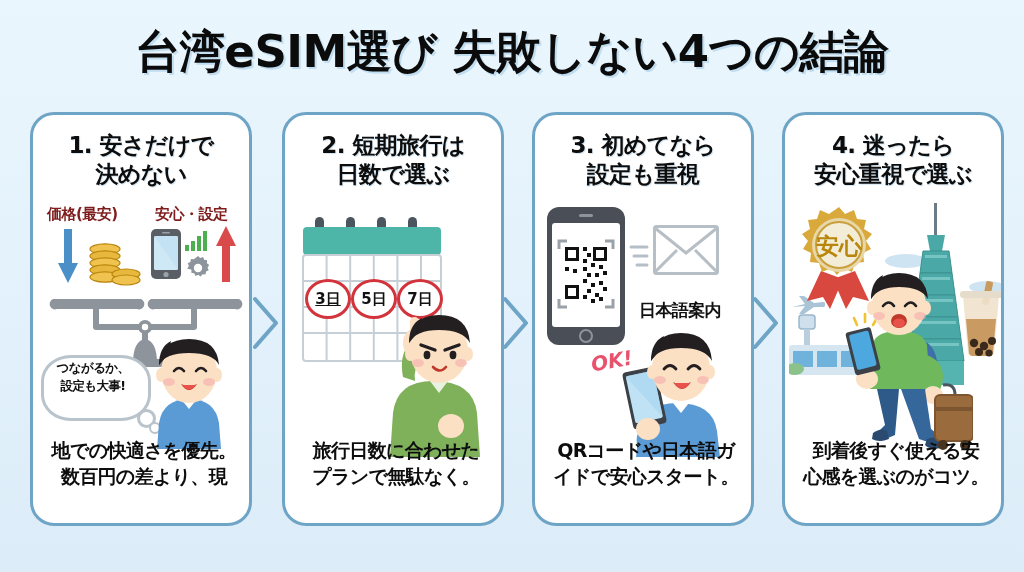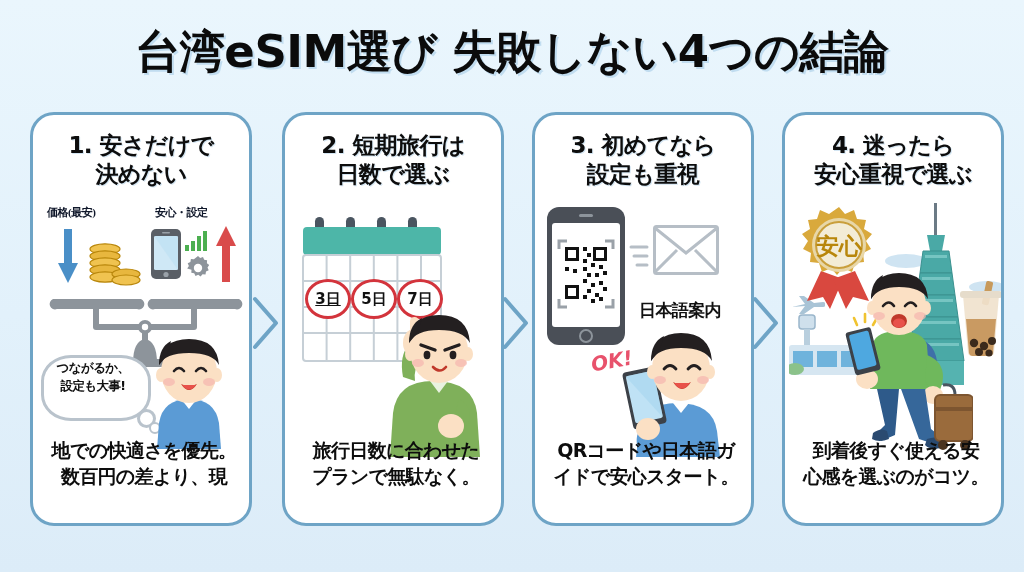--- a/index.html
+++ b/index.html
@@ -53,21 +53,21 @@
   .art{position:absolute;left:0;top:88px;width:100%;height:252px;}
 
   
   .chev{position:absolute;top:296px;width:28px;height:54px;}
   .chev svg{display:block;}
   .chev.a1{left:252px;}
   .chev.a2{left:502px;}
   .chev.a3{left:752px;}
 
   
-  .c1-lbl{position:absolute;font-size:11px;font-weight:bold;color:#0f172a;white-space:nowrap;letter-spacing:-0.5px;font-family:Liberation Serif, serif;}
+  .c1-lbl{position:absolute;font-size:15px;font-weight:bold;color:#7f1d1d;white-space:nowrap;letter-spacing:-0.5px;}
   .c1-lbl.left{left:14px;top:2px;}
   .c1-lbl.right{left:122px;top:2px;}
 
   .arrow-dn{position:absolute;left:24px;top:26px;}
   .arrow-up{position:absolute;left:182px;top:22px;}
 
   .coins{position:absolute;left:52px;top:38px;}
   .phone-sm{position:absolute;left:118px;top:26px;}
   .bars{position:absolute;left:152px;top:28px;}
   .gear{position:absolute;left:152px;top:52px;}

